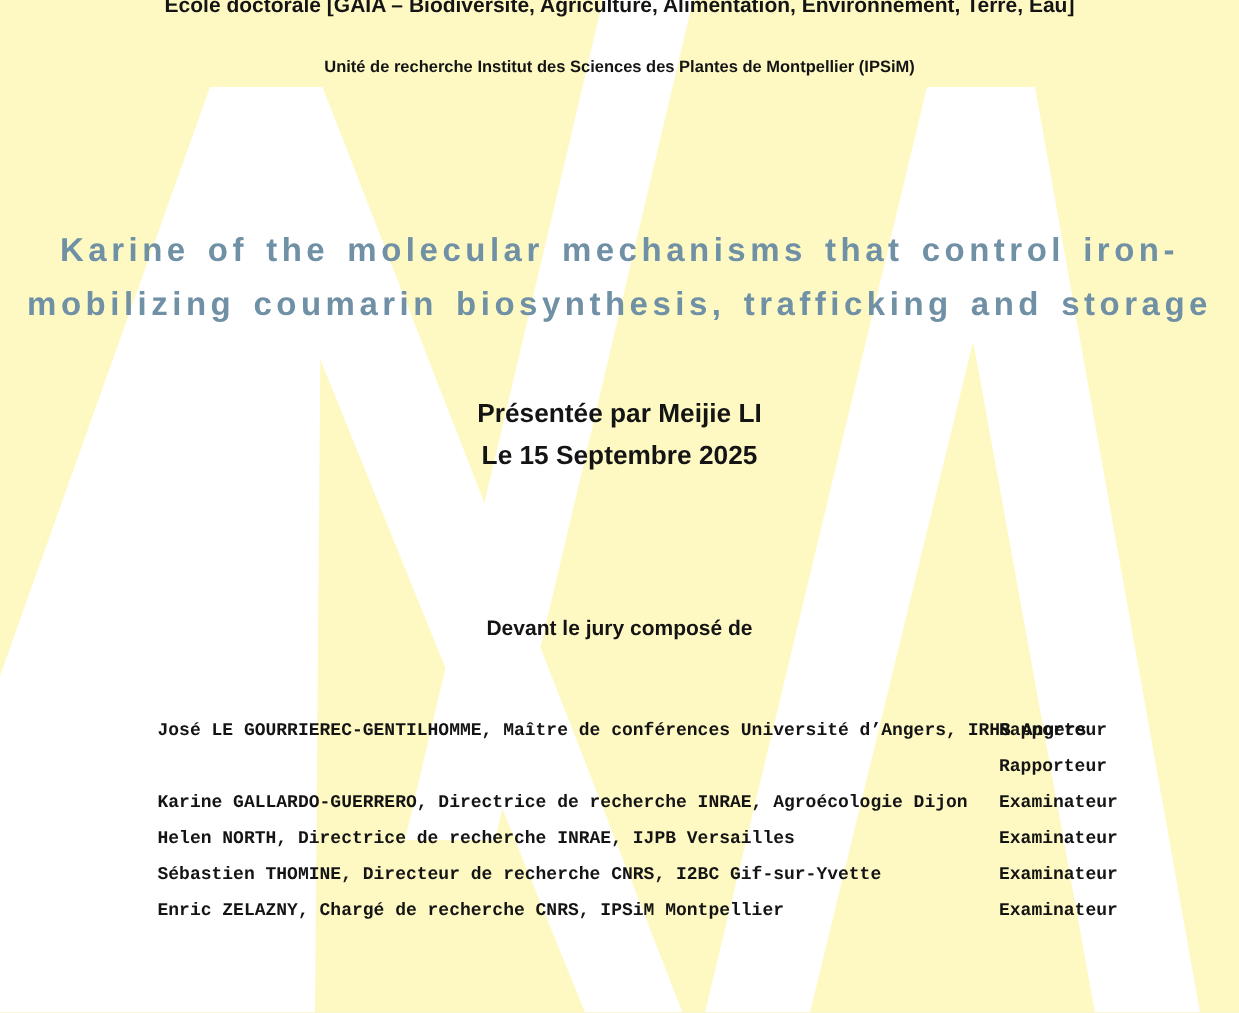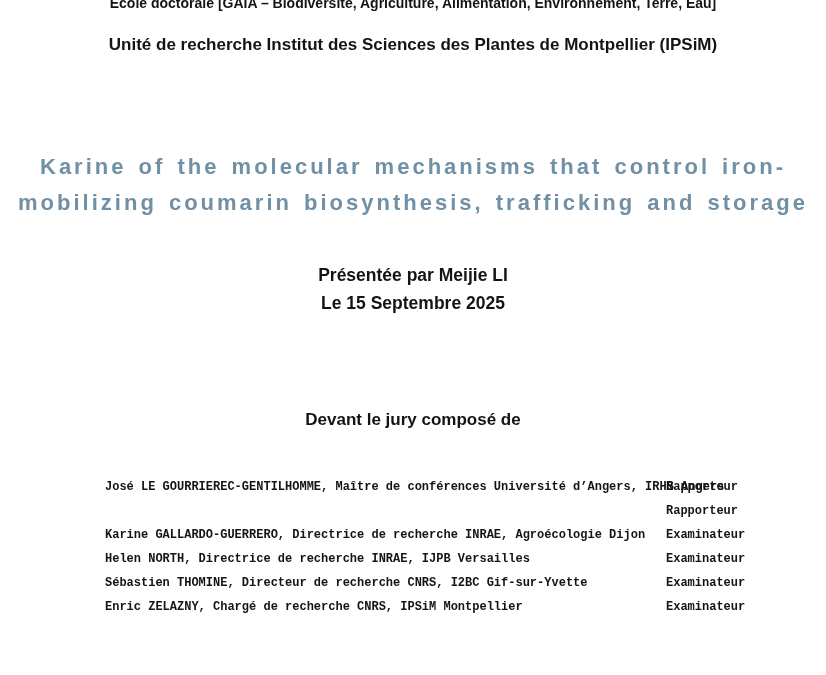--- a/index.html
+++ b/index.html
@@ -5,51 +5,51 @@
   html,body{margin:0;padding:0;}
   body{
     font-family:"Liberation Sans", sans-serif;
     background:#e9e9e9;
   }
   .page{
     position:relative;
     width:826px;
     height:675px;
     margin:0 auto;
-    background:#ffffff;
+    background:#fef9c3;
     overflow:hidden;
   }
   .watermark{
     position:absolute;
     left:0;top:0;
     width:826px;height:675px;
     pointer-events:none;
   }
   .txt{
     position:absolute;
     left:0;
     width:100%;
     text-align:center;
     color:#141414;
     font-weight:bold;
     white-space:nowrap;
   }
   .ecole{top:-5px;font-size:14px;line-height:16px;}
-  .unite{top:37px;font-size:17px;line-height:16px;}
+  .unite{top:37px;font-size:11px;line-height:16px;}
   .title{
     top:149px;
     font-size:22px;
     line-height:36px;
     letter-spacing:3px;
     word-spacing:3px;
     color:#7090a5;
   }
   .presented{top:262px;font-size:17.5px;line-height:27.5px;text-align:center;}
   .supervision{top:337px;font-size:15px;}
-  .jury-heading{top:410px;font-size:17px;}
+  .jury-heading{top:410px;font-size:14px;}
   .jury-list{
     position:absolute;
     left:105px;
     top:476px;
     width:640px;
     font-family:Liberation Mono, monospace;
   }
   .jury-row{
     position:relative;
     height:24px;

